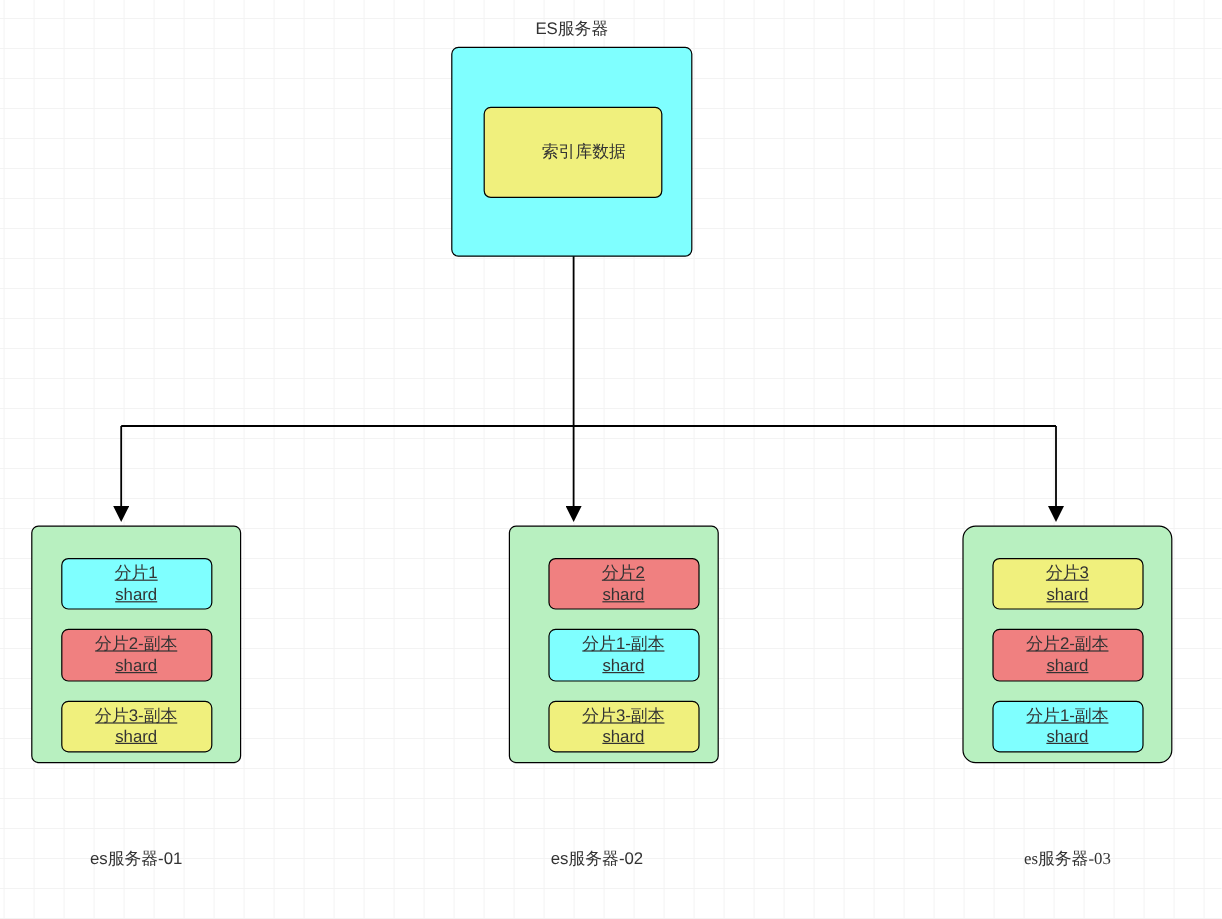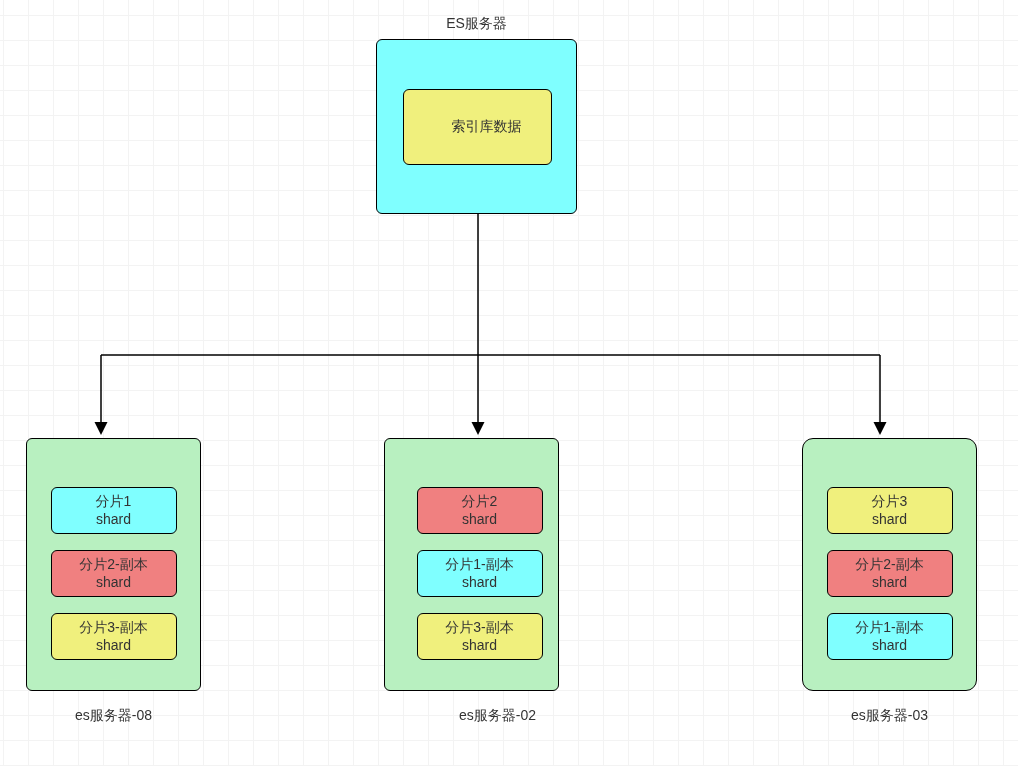--- a/index.html
+++ b/index.html
@@ -43,26 +43,27 @@
   .index-box {
     left: 403px;
     top: 89px;
     width: 149px;
     height: 76px;
     background: #f0f07d;
     padding-left: 18px;
   }
   .server-box {
     width: 175px;
-    height: 253px;
+    height: 198px;
     background: #b8f0c0;
     padding-top: 18px;
+    text-decoration: underline;
   }
   .s1 { left: 26px; top: 438px; }
-  .s2 { left: 384px; top: 438px; padding-left: 16px; }
+  .s2 { left: 424px; top: 438px; padding-left: 16px; }
   .s3 { left: 802px; top: 438px; border-radius: 11px; }
   .shard {
     width: 126px;
     height: 47px;
     border: 1.5px solid #000;
     border-radius: 6px;
     margin: 8px 0;
     display: flex;
     flex-direction: column;
     align-items: center;
@@ -110,21 +111,21 @@
   </div>
   <div class="shard red">
     <span>分片2-副本</span>
     <span>shard</span>
   </div>
   <div class="shard yellow">
     <span>分片3-副本</span>
     <span>shard</span>
   </div>
 </div>
-<div class="label" style="left:26px; top:707px; width:175px;">es服务器-08</div>
+<div class="label" style="left:26px; top:707px; width:175px;">es服务器-01</div>
 
 <div class="box server-box s2">
   <div class="shard red">
     <span>分片2</span>
     <span>shard</span>
   </div>
   <div class="shard cyan">
     <span>分片1-副本</span>
     <span>shard</span>
   </div>
@@ -142,13 +143,13 @@
   </div>
   <div class="shard red">
     <span>分片2-副本</span>
     <span>shard</span>
   </div>
   <div class="shard cyan">
     <span>分片1-副本</span>
     <span>shard</span>
   </div>
 </div>
-<div class="label" style="left:802px; top:707px; width:175px;">es服务器-03</div>
+<div class="label" style="left:802px; top:707px; width:175px;font-family:Liberation Serif, serif;">es服务器-03</div>
 
 </body></html>

